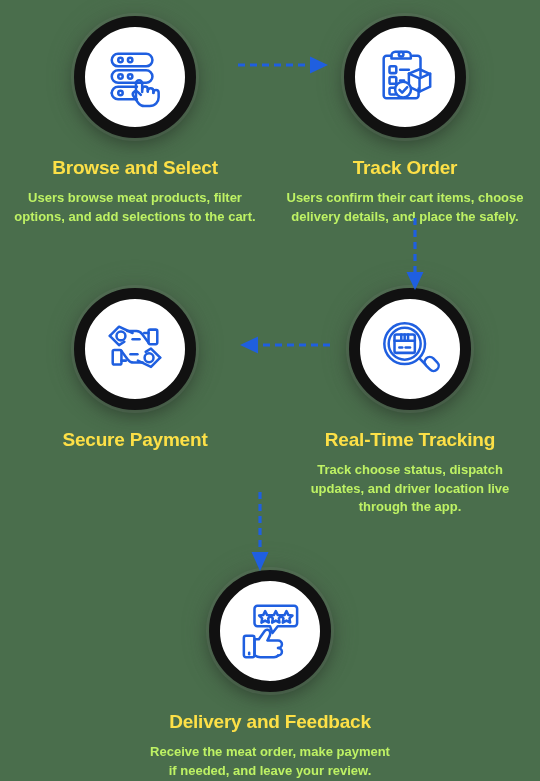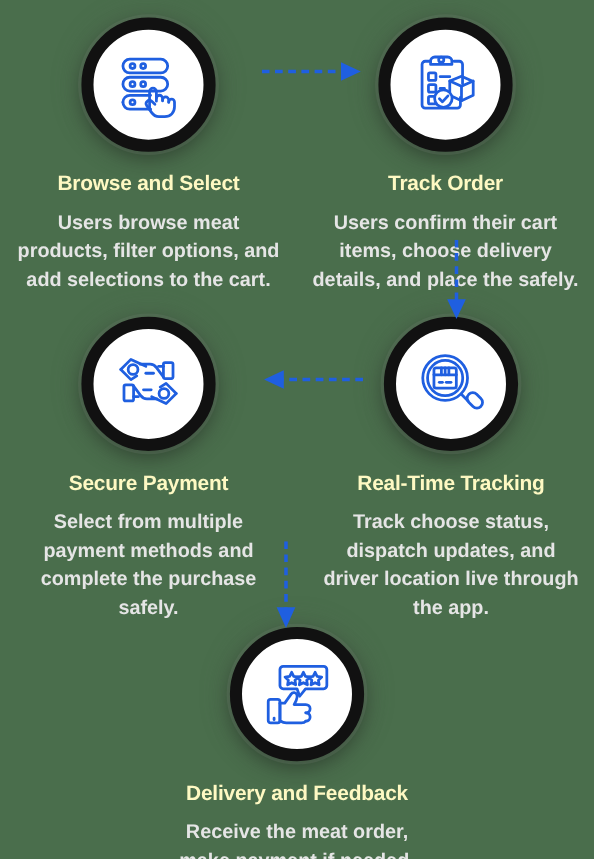--- a/index.html
+++ b/index.html
@@ -59,30 +59,30 @@
   .step-icon {
     width: 62px;
     height: 62px;
     display: block;
   }
 
   .step-title {
     margin-top: 11px;
     font-size: 19px;
     font-weight: bold;
-    color: #fef9c3;
+    color: #fde047;
     letter-spacing: -0.2px;
     line-height: 1.2;
   }
 
   .step-desc {
     margin-top: 9px;
-    font-size: 18px;
+    font-size: 13px;
     line-height: 1.45;
-    color: #e5e5e5;
+    color: #bef264;
     font-weight: bold;
     padding: 0 14px;
   }
 
   
   #step-1 { left: 0px;   top: 8px; }
   #step-2 { left: 270px; top: 8px; }
   #step-3 { left: 0px;   top: 280px; }
   #step-4 { left: 275px; top: 280px; }
   #step-5 { left: 135px; top: 562px; }
@@ -172,21 +172,20 @@
             <circle cx="46.5" cy="41" r="4.6"></circle>
             <path d="M40 46h-9.5c-2.6 0-4.6-1.3-6-3.2L18 34"></path>
             <path d="M34.5 37.5h-7.2"></path>
             <rect x="9" y="33" width="9" height="15" rx="1.6"></rect>
             <path d="M18 44h4.5"></path>
           </g>
         </svg>
       </div>
     </div>
     <div class="step-title">Secure Payment</div>
-    <div class="step-desc">Select from multiple payment methods and complete the purchase safely.</div>
   </div>
 
   <div class="step" id="step-4">
     <div class="step-circle-wrap">
       <div class="step-circle">
         <svg class="step-icon" viewBox="0 0 64 64" fill="none">
           <g stroke="#1f5fe0" stroke-width="2.6" stroke-linecap="round" stroke-linejoin="round">
             <circle cx="26.5" cy="26.5" r="21"></circle>
             <circle cx="26.5" cy="26.5" r="16.5"></circle>
             <rect x="16" y="17" width="21" height="19" rx="2"></rect>

